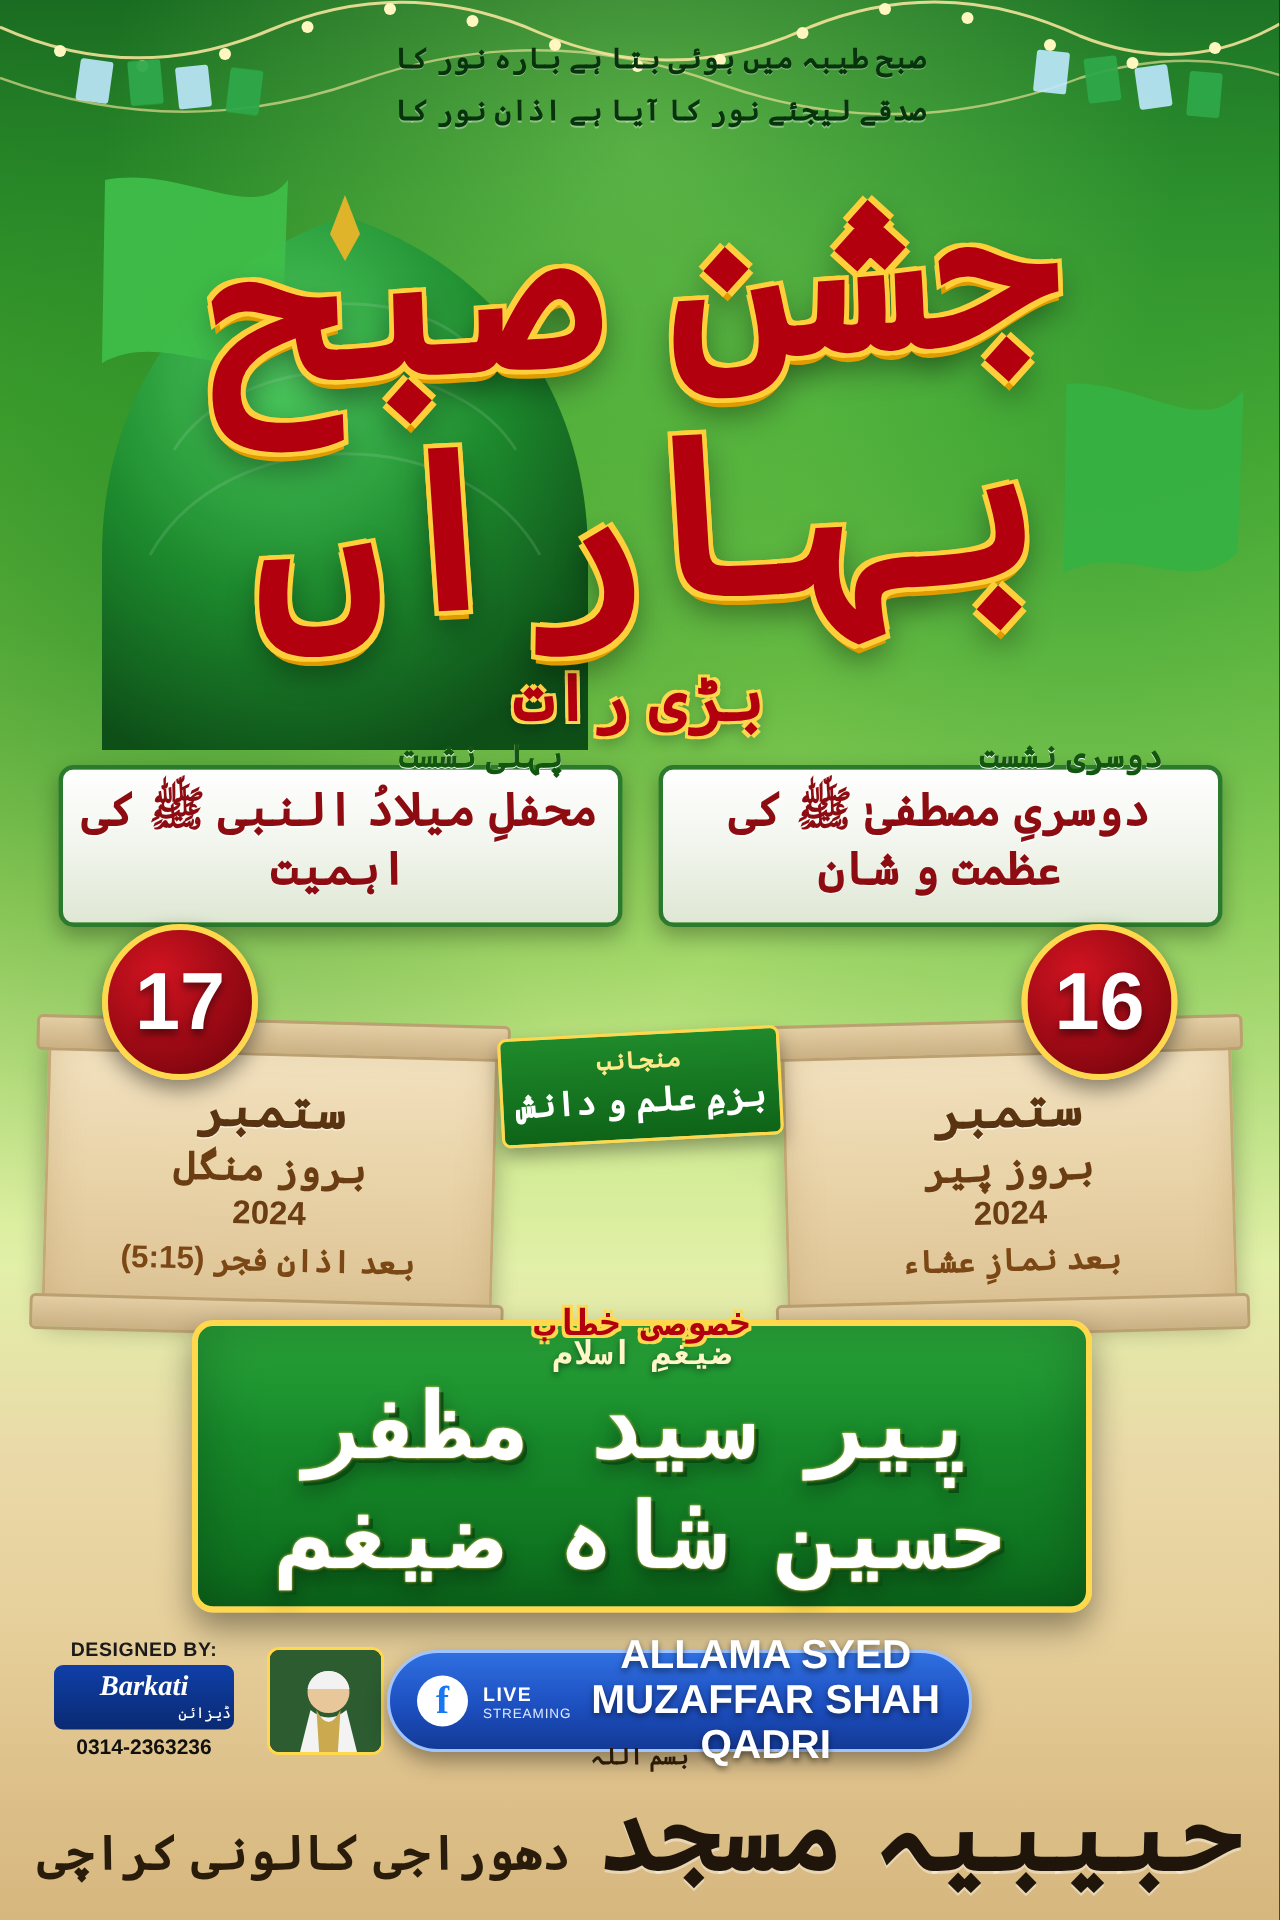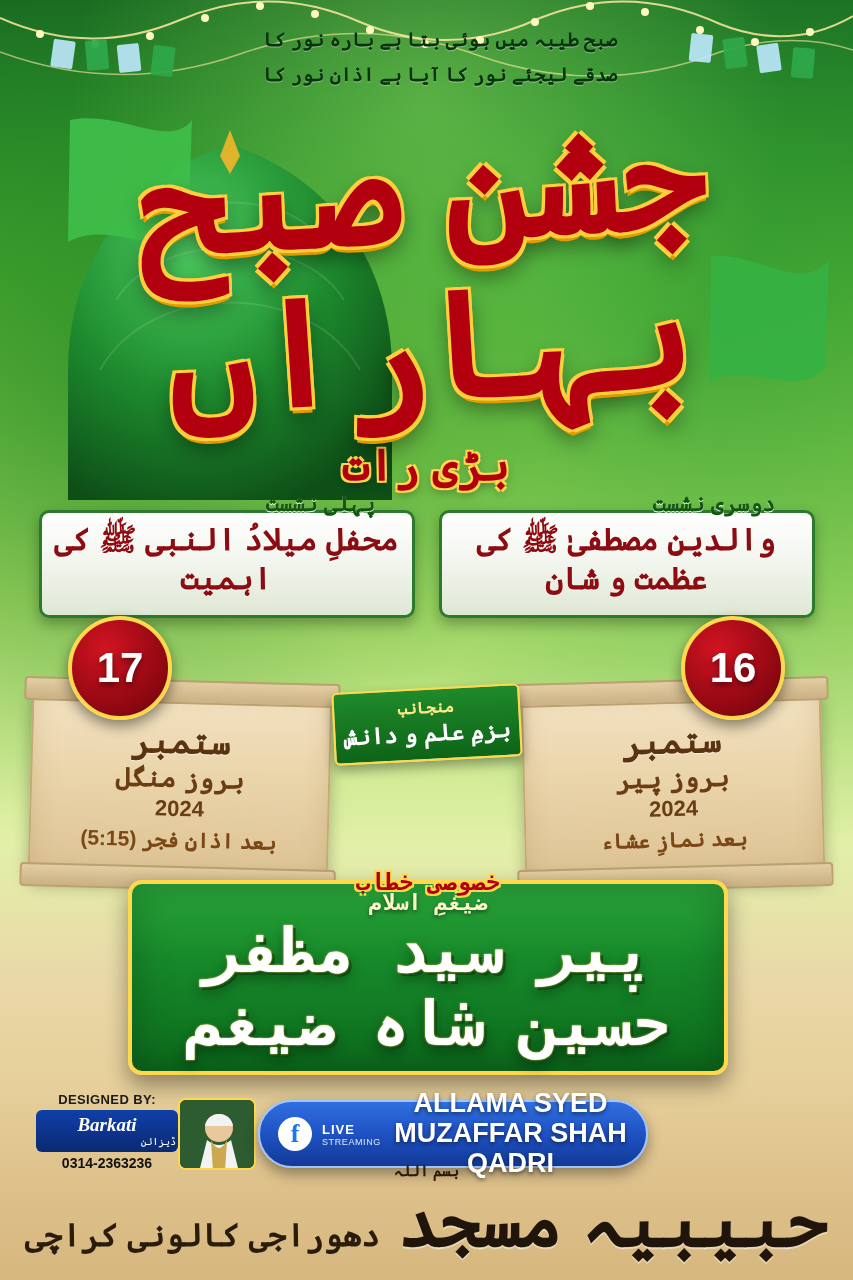--- a/index.html
+++ b/index.html
@@ -203,21 +203,21 @@
   }
   .date-badge {
     position: absolute;
     top: -14px;
     width: 104px; height: 104px;
     border-radius: 50%;
     background: radial-gradient(circle at 35% 30%, #d21421, #8b0711 70%, #5d040b 100%);
     border: 4px solid #ffd84d;
     box-shadow: 0 6px 14px rgba(0,0,0,.45);
     color: #ffffff;
-    font-size: 42px;
+    font-size: 54px;
     font-weight: bold;
     display: flex; align-items: center; justify-content: center;
     text-shadow: 0 3px 6px rgba(0,0,0,.5);
   }
   .date-badge.right { right: 68px; }
   .date-badge.left  { left: 68px; }
 
   
   .center-ribbon {
     position: absolute;
@@ -269,21 +269,21 @@
   .speaker-name {
     font-size: 62px; font-weight: bold; color: #ffffff;
     line-height: 1.18;
     text-shadow: 0 0 2px #ffd84d, 3px 3px 0 #0a4d12, 0 6px 14px rgba(0,0,0,.45);
   }
 
   
   .designer {
     position: absolute;
     left: 36px; top: 1092px;
-    width: 142px;
+    width: 120px;
     text-align: center;
     direction: ltr;
   }
   .designer-label {
     font-size: 13px; font-weight: bold; color: #1a1a1a; letter-spacing: .4px;
   }
   .designer-logo {
     margin-top: 3px;
     background: linear-gradient(180deg,#0f3fa8,#0a2a72);
     border-radius: 6px;
@@ -442,21 +442,21 @@
     <div class="title-sub">بڑی رات</div>
   </div>
 
   <div class="sessions">
     <div class="session">
       <div class="session-kicker">پہلی نشست</div>
       <div class="session-title">محفلِ میلادُ النبی ﷺ کی اہمیت</div>
     </div>
     <div class="session">
       <div class="session-kicker">دوسری نشست</div>
-      <div class="session-title">والدینِ مصطفیٰ ﷺ کی عظمت و شان</div>
+      <div class="session-title">دوسریِ مصطفیٰ ﷺ کی عظمت و شان</div>
     </div>
   </div>
 
   <div class="scrolls">
 
     <div class="scroll right">
       <div class="scroll-inner">
         <div class="scroll-month">ستمبر</div>
         <div class="scroll-day">بروز پیر</div>
         <div class="scroll-year">2024</div>

